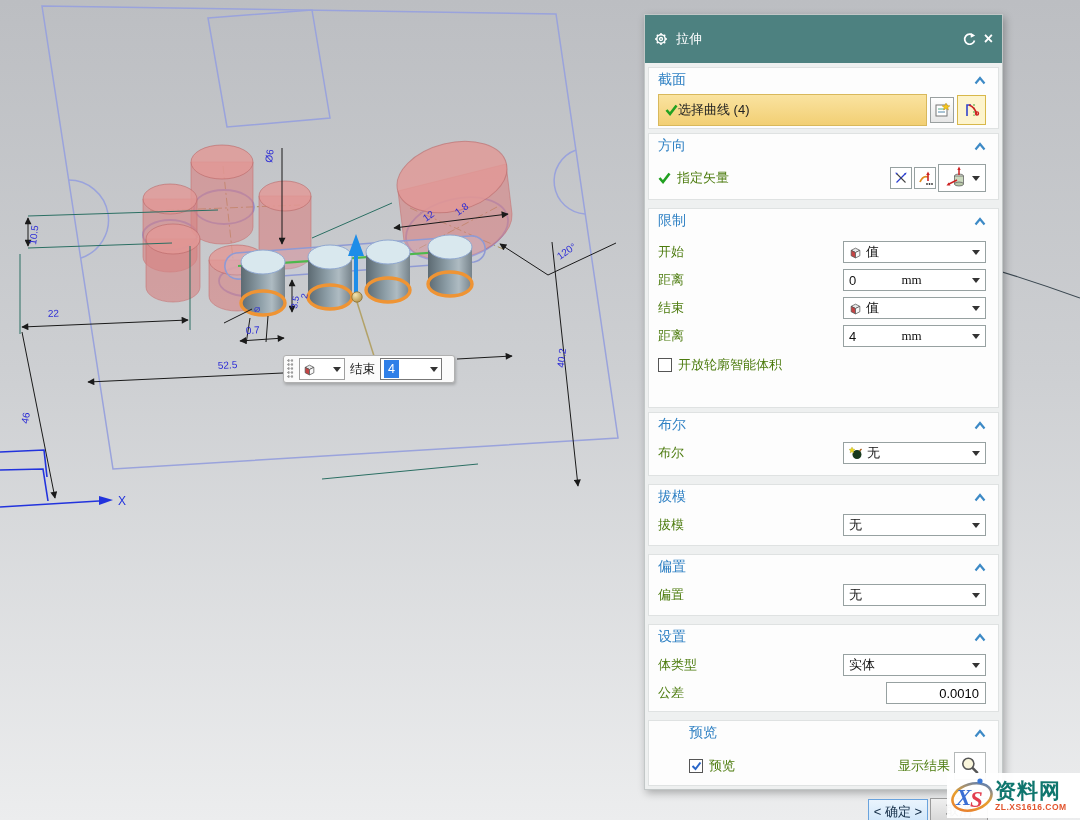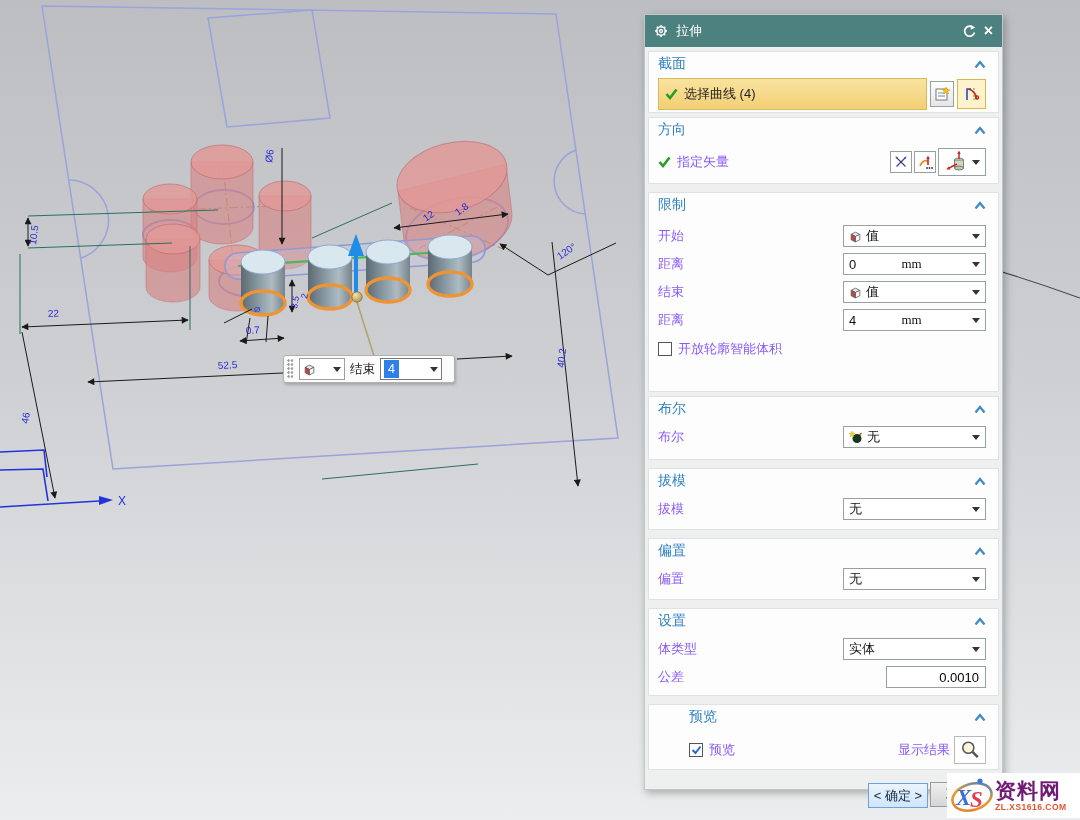--- a/index.html
+++ b/index.html
@@ -1,38 +1,38 @@
 <!DOCTYPE html>
 <html><head>
 <meta charset="utf-8">
 <style>
 html,body{margin:0;padding:0;}
 body{width:1080px;height:820px;overflow:hidden;font-family:"Liberation Sans",sans-serif;}
 #stage{position:relative;width:1080px;height:820px;background:linear-gradient(#bcbec2,#cdcfd2 45%,#ecedee);}
 #vp{position:absolute;left:0;top:0;}
 
 #dlg{position:absolute;left:644px;top:14px;width:359px;height:776px;background:#eef0f0;border:1px solid #c2c7c7;box-sizing:border-box;box-shadow:2px 3px 8px rgba(0,0,0,.28);}
-.tbar{height:24px;background:#4d8180;display:flex;align-items:center;color:#fff;padding:4px 9px;gap:8px;}
+.tbar{height:24px;background:#4d8180;display:flex;align-items:center;color:#fff;padding:12px 9px;gap:8px;}
 .tbar .ttl{font-size:13px;}
 .tbar .sp{flex:1;}
 .tbar .x{font-size:16px;font-weight:bold;line-height:16px;}
 .card{margin:0 3px;background:#fdfdfd;border:1px solid #dfe2e2;padding:0 12px 0 9px;box-sizing:border-box;overflow:hidden;}
 .g4{margin-top:4px;} .g8{margin-top:8px;text-align:center;}
 #c1{height:62px;} #c2{height:67px;} #c3{height:200px;margin-top:8px;} #c4{height:64px;} #c5{height:62px;} #c6{height:62px;} #c7{height:88px;} #c8{height:66px;padding-left:40px;}
 .hdr{height:24px;display:flex;align-items:center;font-size:14px;color:#3182c4;}
 .hdr .chev{margin-left:auto;}
 .row{display:flex;align-items:center;height:22px;margin-bottom:6px;}
-.lbl{font-size:13px;color:#8b5cf6;}
+.lbl{font-size:13px;color:#4d7c0f;}
 .ctl{margin-left:auto;width:143px;height:22px;background:#fff;border:1px solid #97a1a1;display:flex;align-items:center;padding:0 5px;box-sizing:border-box;font-size:13px;color:#111;gap:4px;}
 .caret{width:0;height:0;border:4px solid transparent;border-top:5px solid #333;margin-top:4px;}
 .ctl .caret{margin-left:auto;}
 .unit{margin-left:auto;padding-right:5px;font-family:Liberation Serif, serif;}
 .num{margin-left:auto;width:100px;height:22px;border:1px solid #97a1a1;background:#fff;display:flex;align-items:center;justify-content:flex-end;padding:0 6px;font-size:13px;box-sizing:border-box;}
 .selrow{display:flex;align-items:center;gap:3px;margin-top:2px;}
-.sel{flex:1;height:32px;background:linear-gradient(#fae3a0,#f2cf74);border:1px solid #d8b85c;display:flex;align-items:center;padding:0 6px;box-sizing:border-box;gap:6px;font-size:13px;color:#222;}
+.sel{flex:1;height:32px;background:linear-gradient(#fae3a0,#f2cf74);border:1px solid #d8b85c;display:flex;align-items:center;padding:0 6px;box-sizing:border-box;font-size:13px;color:#222;}
 .ibtn{width:24px;height:26px;background:linear-gradient(#ffffff,#e6e6e6);border:1px solid #9aa0a0;display:flex;align-items:center;justify-content:center;box-sizing:border-box;}
 .ibtn.hl{width:29px;height:30px;background:#fdf4cd;border:1px solid #d8b84a;}
 .vrow{display:flex;align-items:center;height:34px;margin-top:3px;}
 .vicons{margin-left:auto;display:flex;align-items:center;gap:2px;}
 .vbtn{width:22px;height:22px;background:#fff;border:1px solid #97a1a1;display:flex;align-items:center;justify-content:center;box-sizing:border-box;}
 .vbig{width:48px;height:28px;background:#fff;border:1px solid #97a1a1;display:flex;align-items:center;justify-content:center;gap:3px;box-sizing:border-box;}
 .cb{width:14px;height:14px;border:1px solid #555;background:#fff;box-sizing:border-box;display:flex;align-items:center;justify-content:center;margin-right:6px;}
 .cbrow{display:flex;align-items:center;height:24px;}
 .rows{margin-top:8px;}
 #c8 .cbrow{margin-top:9px;}
@@ -46,21 +46,21 @@
 .grip{width:7px;height:20px;background-image:radial-gradient(circle at 1.5px 1.5px,#9a9a9a 1px,transparent 1.4px);background-size:3.5px 4px;}
 .mcombo{width:46px;height:22px;border:1px solid #a0a0a0;background:#fff;display:flex;align-items:center;padding:0 3px;box-sizing:border-box;}
 .mcombo .caret{margin-left:auto;}
 .mlbl{font-size:12.5px;color:#222;}
 .minput{width:62px;height:22px;border:1px solid #777;background:#fff;display:flex;align-items:center;padding:0 3px;box-sizing:border-box;}
 .selval{background:#2f7fe8;color:#fff;font-size:12.5px;padding:0 4px;height:18px;line-height:18px;}
 .minput .caret{margin-left:auto;}
 
 #wm{position:absolute;left:947px;top:773px;width:133px;height:45px;background:rgba(255,255,255,.96);display:flex;align-items:center;padding:1px 2px;box-sizing:border-box;}
 .wmtxt{display:flex;flex-direction:column;line-height:1;}
-.wmname{font-size:21px;font-weight:bold;color:#701a75;letter-spacing:1px;}
+.wmname{font-size:21px;font-weight:bold;color:#0f766e;letter-spacing:1px;}
 .wmurl{font-size:8.5px;color:#e2552e;font-weight:bold;letter-spacing:.5px;margin-top:2px;}
 </style>
 </head>
 <body>
 
 <div id="stage">
 <svg id="vp" width="1080" height="820">
   <defs>
     <linearGradient id="cylg" x1="0" y1="0" x2="1" y2="0">
       <stop offset="0" stop-color="#5c6a72"></stop>

